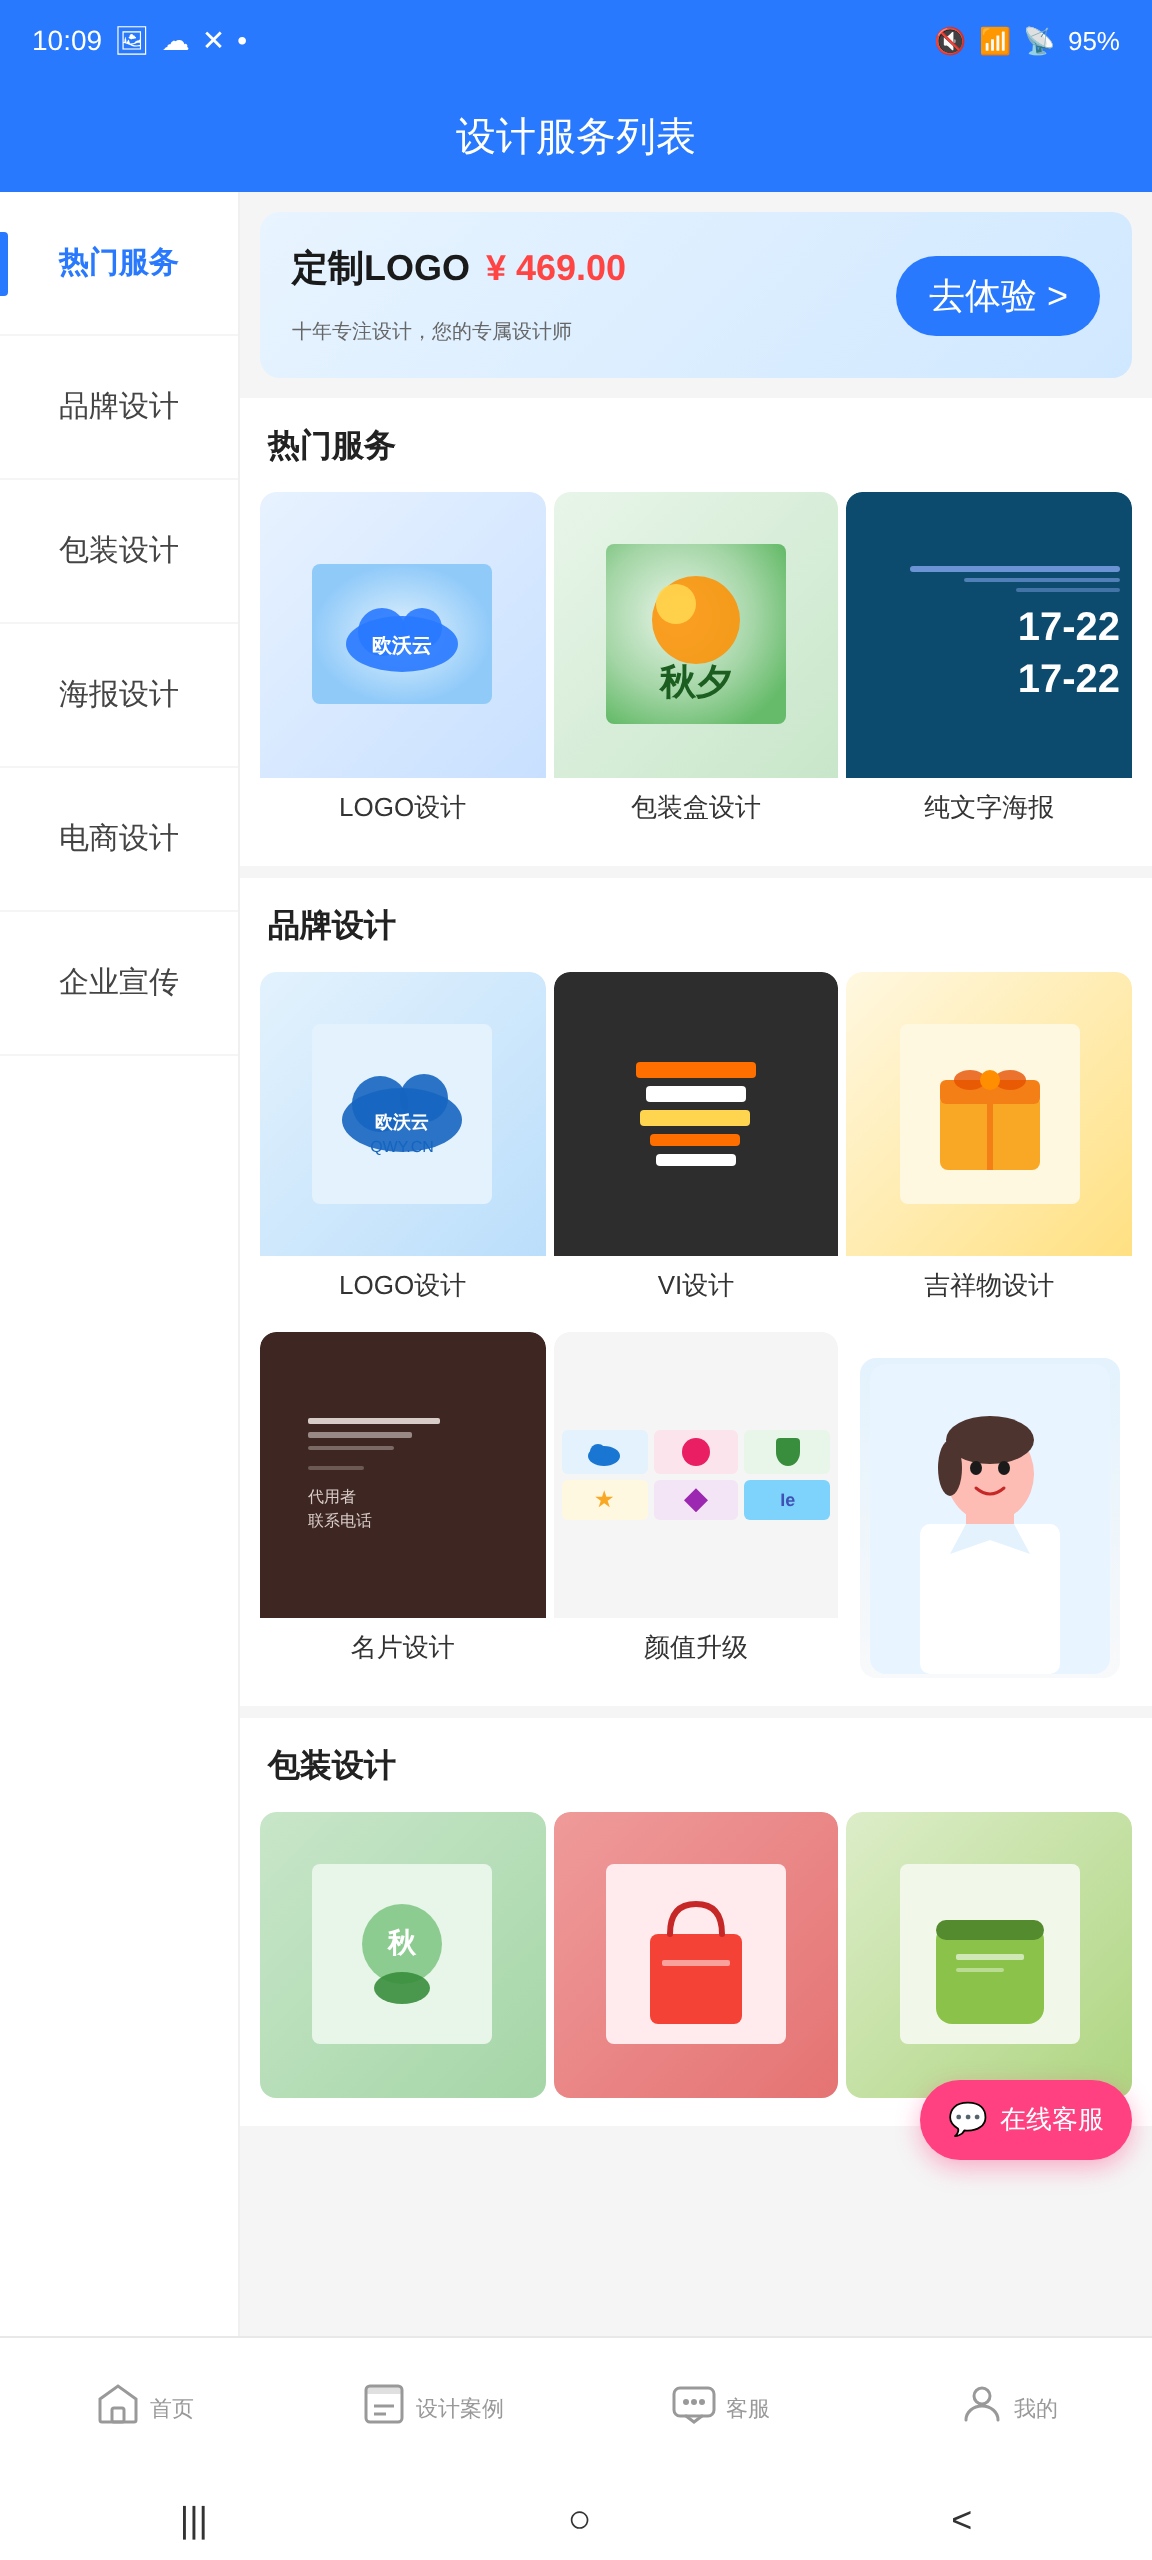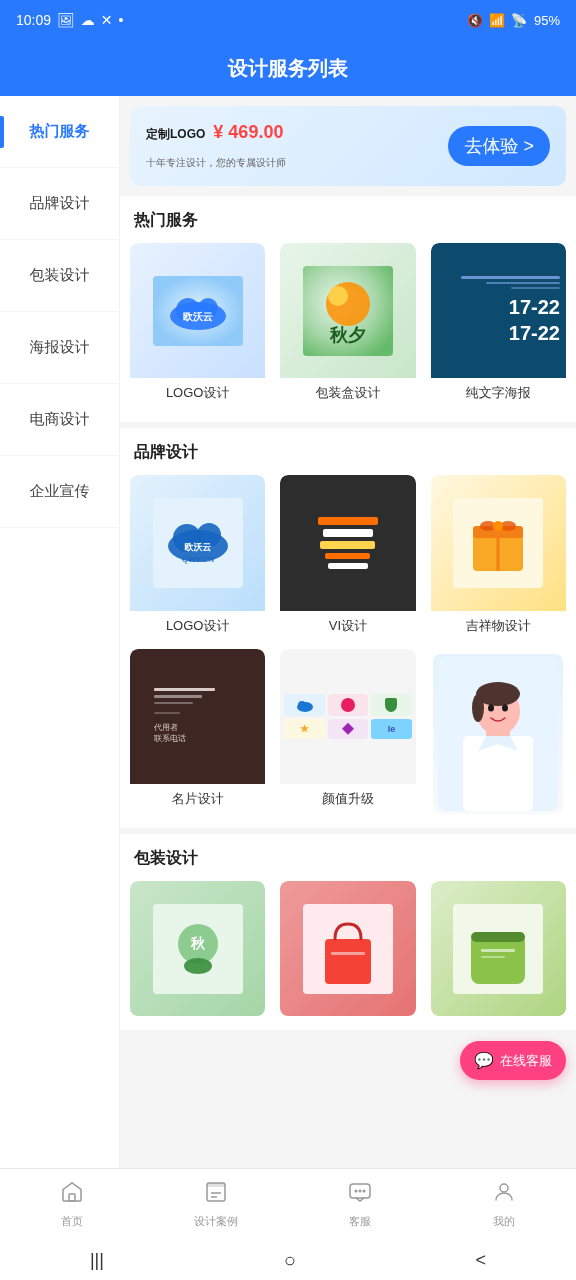--- a/index.html
+++ b/index.html
@@ -33,21 +33,21 @@
       height: 56px;
       background: #2979ff;
       display: flex;
       align-items: center;
       justify-content: center;
       flex-shrink: 0;
     }
     .header-title {
       color: white;
       font-size: 20px;
-      font-weight: 700;
+      font-weight: 400;
     }
 
     
     .main-body {
       display: flex;
       flex: 1;
       overflow: hidden;
       background: white;
     }
 
@@ -101,21 +101,21 @@
       border-radius: 10px;
       padding: 16px 16px;
       display: flex;
       align-items: center;
       justify-content: space-between;
       position: relative;
       overflow: hidden;
     }
     .banner-left {}
     .banner-title {
-      font-size: 12px;
+      font-size: 18px;
       font-weight: 700;
       color: #1a1a1a;
     }
     .banner-price {
       font-size: 18px;
       font-weight: 700;
       color: #ff4444;
     }
     .banner-subtitle {
       font-size: 10px;
@@ -147,21 +147,21 @@
       font-weight: 700;
       color: #222;
       margin-bottom: 12px;
       padding-left: 4px;
     }
 
     
     .grid-3 {
       display: grid;
       grid-template-columns: repeat(3, 1fr);
-      gap: 15px;
+      gap: 4px;
     }
     .grid-item {
       background: white;
       border-radius: 8px;
       overflow: hidden;
       cursor: pointer;
     }
     .grid-item-img {
       width: 100%;
       aspect-ratio: 1;
@@ -211,21 +211,21 @@
       height: 72px;
       background: white;
       border-top: 1px solid #e8e8e8;
       display: flex;
       align-items: center;
       flex-shrink: 0;
     }
     .nav-item {
       flex: 1;
       display: flex;
-      flex-direction: column;
+      flex-direction: row;
       align-items: center;
       justify-content: center;
       gap: 4px;
       cursor: pointer;
       height: 100%;
     }
     .nav-icon {
       font-size: 22px;
       color: #999;
     }

